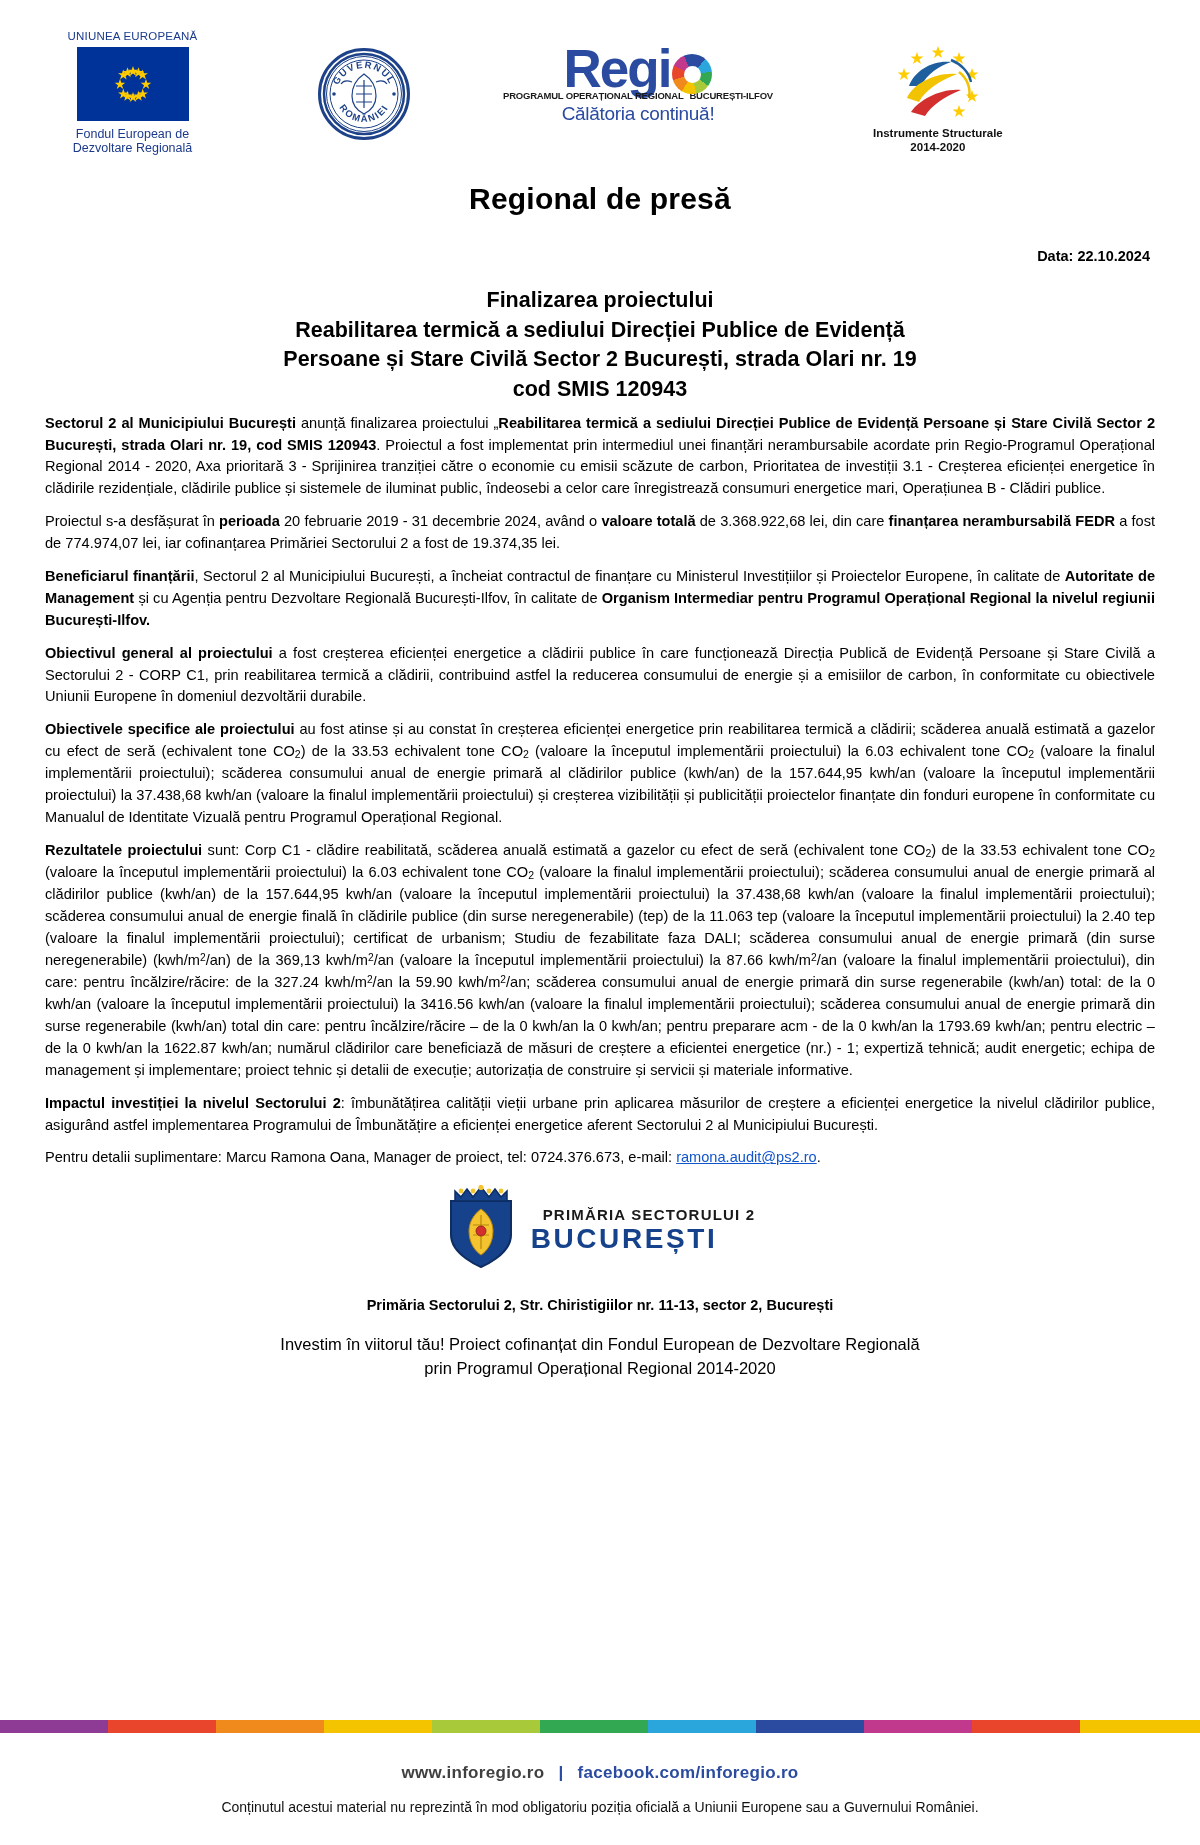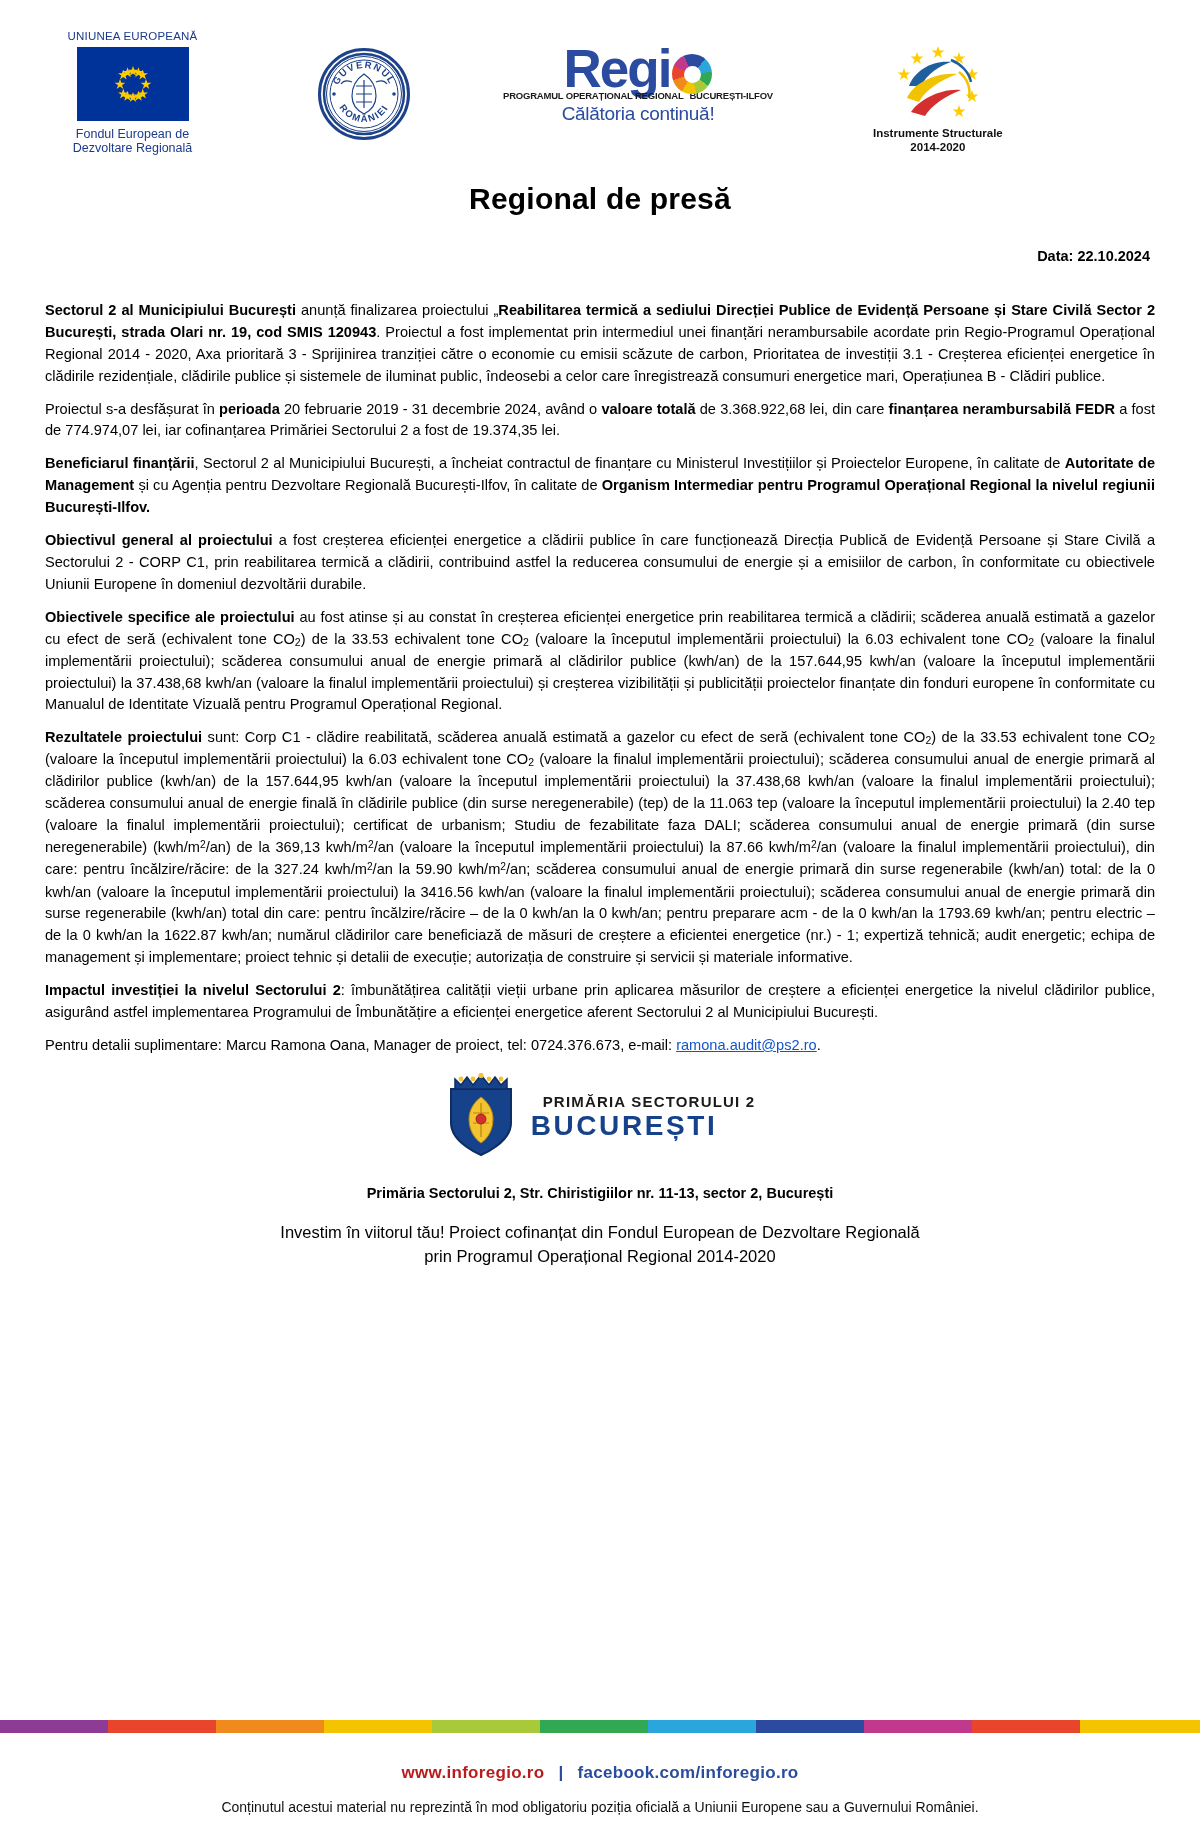--- a/index.html
+++ b/index.html
@@ -100,21 +100,21 @@
   .date-line {
     text-align:right; font-size:14.5px; font-weight:bold; margin-top: 32px;
     padding-right: 5px;
   }
   .project-title {
     text-align:center; font-size:21.5px; font-weight:bold;
     line-height:1.38; margin-top: 22px;
   }
 
   
-  .body-copy { margin-top: 36px; }
+  .body-copy { margin-top: 8px; }
   .body-copy p {
     font-size: 14.6px;
     line-height: 1.5;
     text-align: justify;
     margin: 0 0 11px 0;
     hyphens: none;
   }
   .body-copy p b { font-weight: bold; }
   sub { font-size: 0.72em; vertical-align: -0.22em; }
   sup { font-size: 0.70em; vertical-align: 0.42em; }
@@ -254,20 +254,26 @@
     </div>
   </div>
 </div>
 
 <div class="page">
 
   <h1 class="doc-title">Regional de presă</h1>
 
   <div class="date-line">Data: 22.10.2024</div>
 
+  <div class="project-title">
+    <div>Finalizarea proiectului</div>
+    <div>Reabilitarea termică a sediului Direcției Publice de Evidență</div>
+    <div>Persoane și Stare Civilă Sector 2 București, strada Olari nr. 19</div>
+    <div>cod SMIS 120943</div>
+  </div>
 
   <div class="body-copy">
 
     <p><b>Sectorul 2 al Municipiului București</b><span> anunță finalizarea proiectului „</span><b>Reabilitarea termică a sediului Direcției Publice de Evidență Persoane și Stare Civilă Sector 2 București, strada Olari nr. 19, cod SMIS 120943</b><span>. Proiectul a fost implementat prin intermediul unei finanțări nerambursabile acordate prin Regio-Programul Operațional Regional 2014 - 2020, Axa prioritară 3 - Sprijinirea tranziției către o economie cu emisii scăzute de carbon, Prioritatea de investiții 3.1 - Creșterea eficienței energetice în clădirile rezidențiale, clădirile publice și sistemele de iluminat public, îndeosebi a celor care înregistrează consumuri energetice mari, Operațiunea B - Clădiri publice.</span></p>
 
     <p><span>Proiectul s-a desfășurat în </span><b>perioada</b><span> 20 februarie 2019 - 31 decembrie 2024, având o </span><b>valoare totală</b><span> de 3.368.922,68 lei, din care </span><b>finanțarea nerambursabilă FEDR</b><span> a fost de 774.974,07 lei, iar cofinanțarea Primăriei Sectorului 2 a fost de 19.374,35 lei.</span></p>
 
     <p><b>Beneficiarul finanțării</b><span>, Sectorul 2 al Municipiului București, a încheiat contractul de finanțare cu Ministerul Investițiilor și Proiectelor Europene, în calitate de </span><b>Autoritate de Management</b><span> și cu Agenția pentru Dezvoltare Regională București-Ilfov, în calitate de </span><b>Organism Intermediar pentru Programul Operațional Regional la nivelul regiunii București-Ilfov.</b></p>
 
     <p><b>Obiectivul general al proiectului</b><span> a fost creșterea eficienței energetice a clădirii publice în care funcționează Direcția Publică de Evidență Persoane și Stare Civilă a Sectorului 2 - CORP C1, prin reabilitarea termică a clădirii, contribuind astfel la reducerea consumului de energie și a emisiilor de carbon, în conformitate cu obiectivele Uniunii Europene în domeniul dezvoltării durabile.</span></p>
@@ -308,16 +314,16 @@
   <div class="invest-line">
     <div>Investim în viitorul tău! Proiect cofinanțat din Fondul European de Dezvoltare Regională</div>
     <div>prin Programul Operațional Regional 2014-2020</div>
   </div>
 
 </div>
 
 <div class="rainbow-bar"></div>
 
 <div class="web-line">
-  <a href="#" style="color:#b91c1c;text-decoration:none;">www.inforegio.ro</a><span class="sep">|</span><a href="#" style="color:#2a4ba0;text-decoration:none;">facebook.com/inforegio.ro</a>
+  <a href="#" style="color:#404040;text-decoration:none;">www.inforegio.ro</a><span class="sep">|</span><a href="#" style="color:#2a4ba0;text-decoration:none;">facebook.com/inforegio.ro</a>
 </div>
 
 <div class="disclaimer">Conținutul acestui material nu reprezintă în mod obligatoriu poziția oficială a Uniunii Europene sau a Guvernului României.</div>
 
 </body></html>

